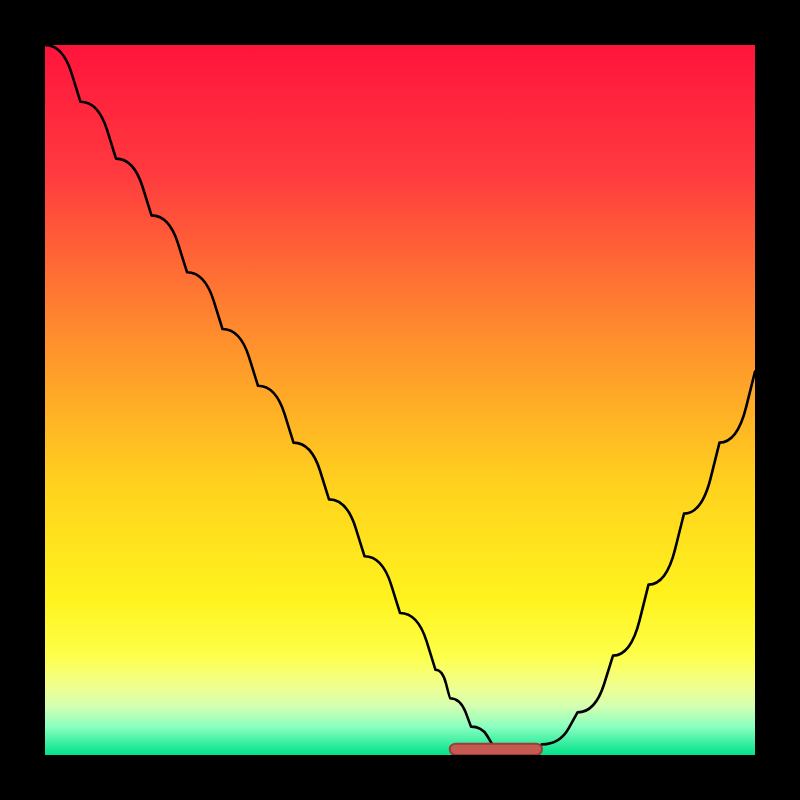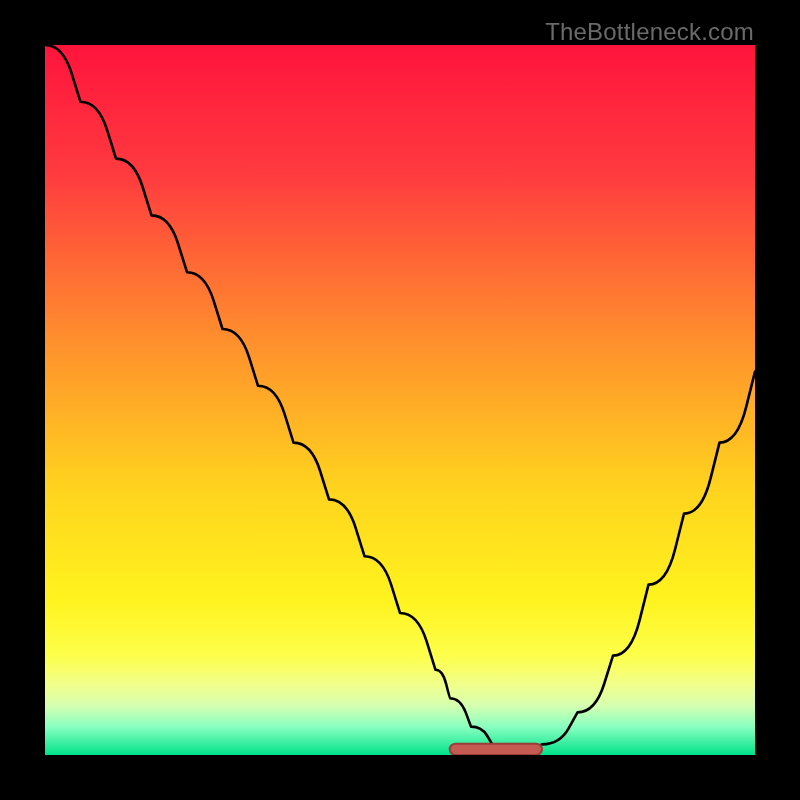--- a/index.html
+++ b/index.html
@@ -49,21 +49,20 @@
     font-size: 24px;
     font-weight: 500;
     letter-spacing: 0.2px;
   }
 </style>
 </head>
 <body>
 
 <div class="frame">
 
-  <div class="watermark">TheBottleneck.com</div>
 
   <div class="plot-area">
 
     <svg class="gradient-bg" viewBox="0 0 710 710" preserveAspectRatio="none">
       <defs>
         <linearGradient id="bgGrad" x1="0" y1="0" x2="0" y2="1">
             <stop offset="0%" stop-color="#ff143c"></stop>
             <stop offset="18%" stop-color="#ff3a3f"></stop>
             <stop offset="40%" stop-color="#ff8a2e"></stop>
             <stop offset="62%" stop-color="#ffd21e"></stop>

